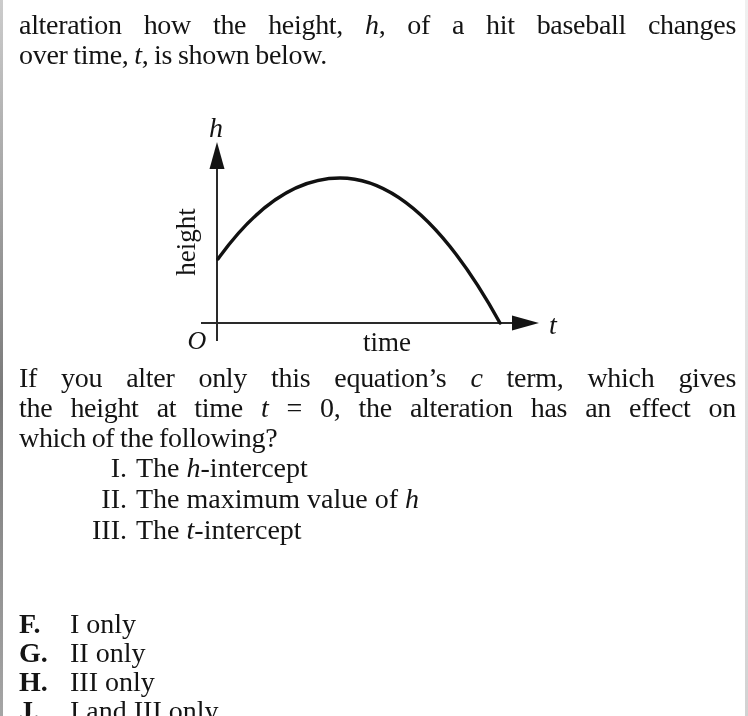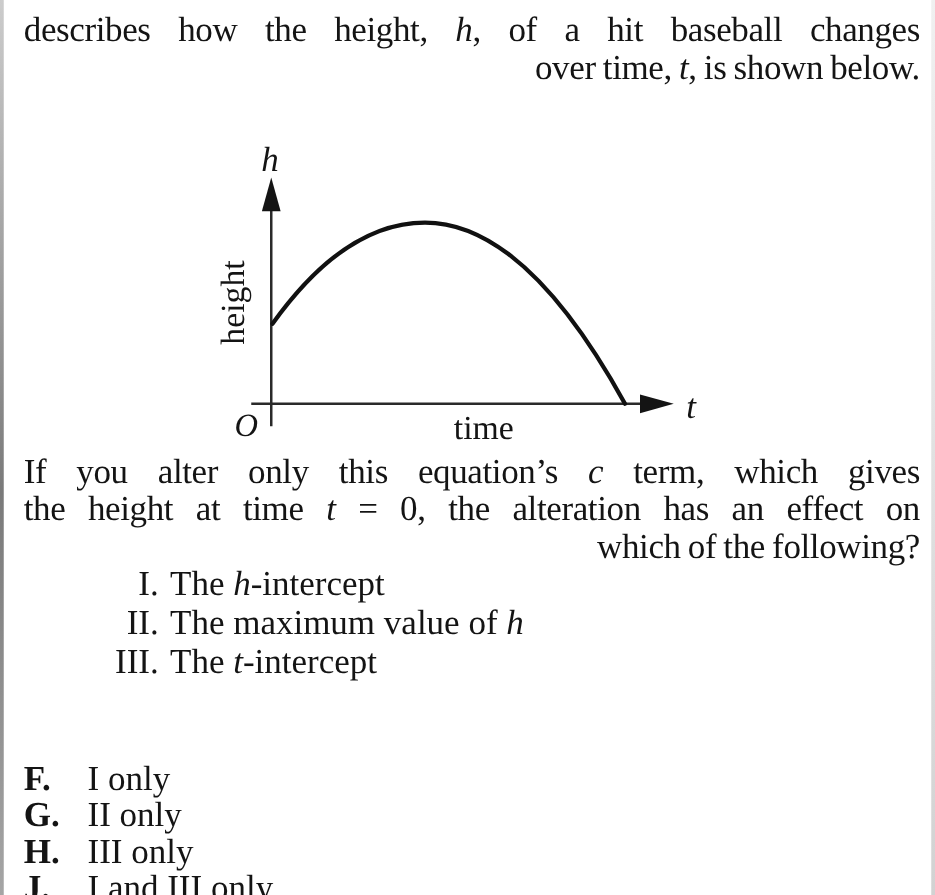--- a/index.html
+++ b/index.html
@@ -19,21 +19,21 @@
   .para {
     position: absolute;
     left: 19px;
     width: 717px;
     font-size: 28px;
     line-height: 30px;
     letter-spacing: -0.3px;
     word-spacing: -1px;
   }
   .para .jline { text-align: justify; text-align-last: justify; }
-  .para .lline { text-align: right; }
+  .para .lline { text-align: left; }
   sup { font-size: 0.62em; line-height: 0; vertical-align: super; }
 
   .figure {
     position: absolute;
     left: 150px;
     top: 100px;
     width: 450px;
     height: 260px;
   }
   .figure svg { display: block; }
@@ -78,21 +78,21 @@
   }
 </style>
 </head>
 <body>
 
 <div class="page">
   <div class="edge edge-left"></div>
   <div class="edge edge-right"></div>
 
   <div class="para" style="top:10px;">
-    <div class="jline"><span>describes how the height, </span><span style="font-style: italic;">h</span><span>, of a hit baseball changes</span></div>
+    <div class="jline"><span>alteration how the height, </span><span style="font-style: italic;">h</span><span>, of a hit baseball changes</span></div>
     <div class="lline"><span>over time, </span><span style="font-style: italic;">t</span><span>, is shown below.</span></div>
   </div>
 
   <div class="figure">
     <svg width="450" height="260" viewBox="150 100 450 260">
 
       <line x1="217" y1="158" x2="217" y2="341" stroke="#2a2a2a" stroke-width="2"></line>
       <polygon points="217,142 209.5,169 224.5,169" fill="#141414"></polygon>
       <line x1="201" y1="323" x2="516" y2="323" stroke="#2a2a2a" stroke-width="2"></line>
       <polygon points="539,323 512,315.5 512,330.5" fill="#141414"></polygon>

